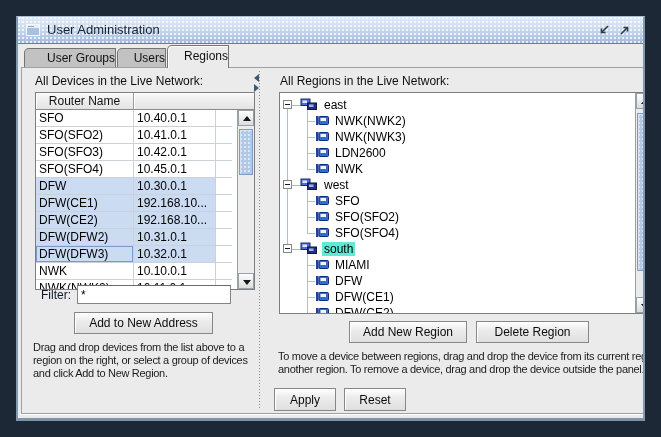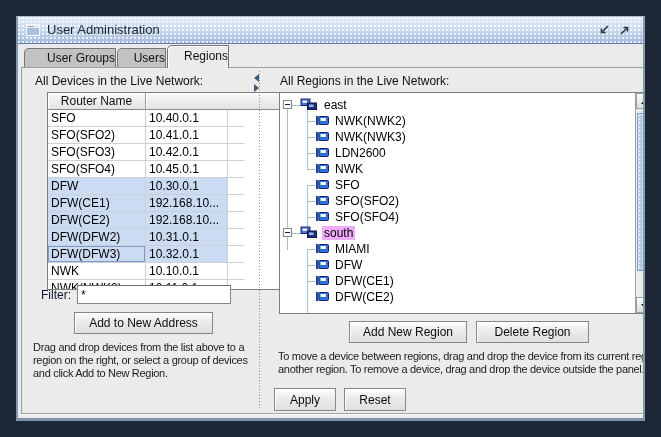--- a/index.html
+++ b/index.html
@@ -31,21 +31,21 @@
     box-shadow: inset 1px 1px 0 #fdfdfd; }
 
   
   .content { position:absolute; left:3px; top:50px; width:651px; height:347px;
     background:#ebebeb; border:1px solid #9aa1a9; box-shadow:0 1px 0 rgba(255,255,255,.9); z-index:2; }
 
   .heading { position:absolute; font-size:12px; color:#0d0d0d; }
 
   
   .scrollpane { position:absolute; background:#fff; border:1px solid #7e7e7e; }
-  .tbl { left:13px; top:24px; width:259px; height:198px;margin-left:12px; }
+  .tbl { left:13px; top:24px; width:220px; height:198px; }
   .thead { position:absolute; left:0; top:0; right:0; height:17px; display:flex; }
   .th { background:linear-gradient(#f8f8f8,#e3e3e3); border-right:1px solid #9b9b9b;
     border-bottom:1px solid #8a8a8a; box-shadow:inset 1px 1px 0 #fff;
     font-size:12px; color:#111; text-align:center; line-height:16px; overflow:hidden; }
   .th.c1 { width:98px; } .th.c2 { width:82px; } .th.fill { flex:1; border-right:none; }
   .tbody { position:absolute; left:0; top:17px; bottom:0; width:196px; overflow:hidden; }
   .tr { display:flex; height:17px; }
   .td { font-size:12px; color:#000; line-height:16px; padding-left:3px;
     border-right:1px solid #ccd1d9; border-bottom:1px solid #ccd1d9; overflow:hidden; white-space:nowrap; }
   .td.c1 { width:98px; } .td.c2 { width:82px; }
@@ -97,21 +97,21 @@
   .trow.region .stub { left:12px; width:9px; }
   .trow.device .stub { left:27px; width:8px; }
   .expander { position:absolute; left:3px; top:3px; width:9px; height:9px;
     background:#fff; border:1px solid #7e8890; }
   .expander::after { content:""; position:absolute; left:1px; top:3px; width:5px; height:1px; background:#1a1a1a; }
   .ricon { position:absolute; left:20px; top:0; }
   .dicon { position:absolute; left:34px; top:0; }
   .tlabel { position:absolute; top:1px; font-size:12px; color:#000; line-height:14px; padding:0 2px; white-space:nowrap; }
   .trow.region .tlabel { left:42px; }
   .trow.device .tlabel { left:53px; }
-  .tlabel.sel { background:#f0abfc; }
+  .tlabel.sel { background:#5eead4; }
 </style>
 </head>
 <body>
 
 <div class="frame">
  <div class="frame-inner">
 
   <div class="titlebar">
     <svg class="app-icon" viewBox="0 0 16 16" width="16" height="16">
       <rect x="1.5" y="2.5" width="13" height="11" fill="#a9c0de" stroke="#f4f8fd"></rect>
@@ -284,20 +284,31 @@
         <div class="trow device">
               <span class="stub"></span>
           <svg class="dicon" width="16" height="15" viewBox="0 0 16 15">
                 <rect x="2" y="3" width="2.5" height="9" fill="#1e3fa6"></rect>
                 <rect x="5" y="3.5" width="9.5" height="8" rx="1" fill="#2e6fd0" stroke="#0f2a7a"></rect>
                 <rect x="6.5" y="5" width="5.5" height="3" fill="#eef6ff"></rect>
               </svg>
           <span class="tlabel">NWK</span>
             </div>
 
+        <div class="trow region">
+          <span class="stub"></span>
+          <span class="expander"></span>
+          <svg class="ricon" width="18" height="15" viewBox="0 0 18 15">
+            <rect x="1" y="2" width="9" height="6.5" fill="#4a6cd3" stroke="#1a2a6e"></rect>
+                <rect x="2.5" y="3.5" width="4.5" height="2.5" fill="#dfe9ff"></rect>
+            <rect x="7.5" y="6" width="9" height="6.5" fill="#1d2f7d" stroke="#0e1848"></rect>
+                <rect x="9" y="7.5" width="4.5" height="2.5" fill="#9fb4e8"></rect>
+          </svg>
+          <span class="tlabel">west</span>
+        </div>
         <div class="trow device">
               <span class="stub"></span>
           <svg class="dicon" width="16" height="15" viewBox="0 0 16 15">
                 <rect x="2" y="3" width="2.5" height="9" fill="#1e3fa6"></rect>
                 <rect x="5" y="3.5" width="9.5" height="8" rx="1" fill="#2e6fd0" stroke="#0f2a7a"></rect>
                 <rect x="6.5" y="5" width="5.5" height="3" fill="#eef6ff"></rect>
               </svg>
           <span class="tlabel">SFO</span>
             </div>
         <div class="trow device">

